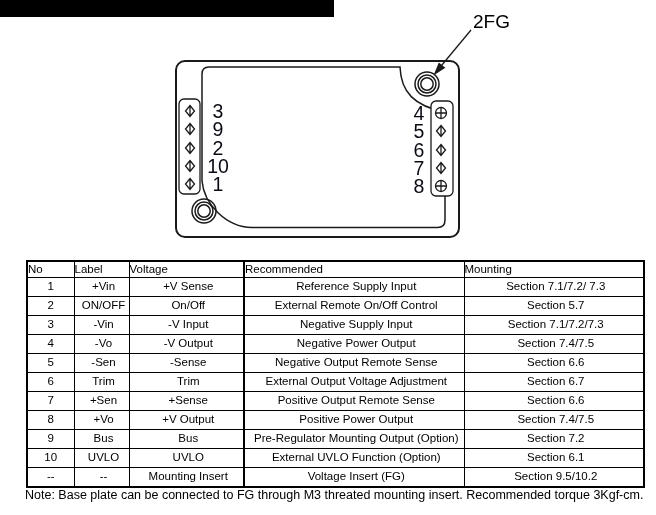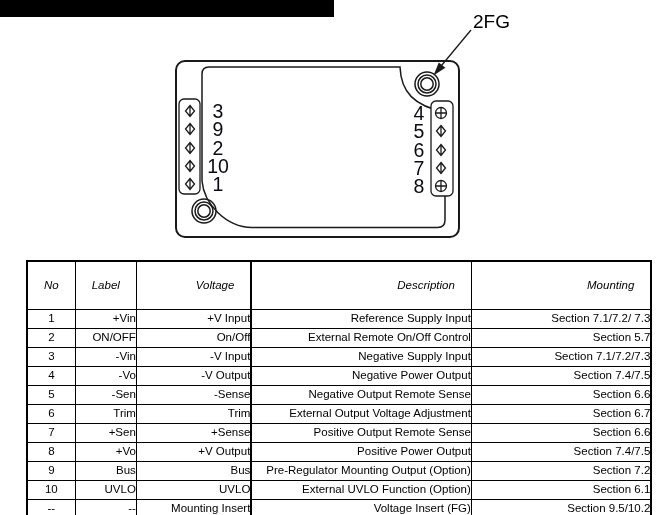--- a/index.html
+++ b/index.html
@@ -5,22 +5,22 @@
   html,body{margin:0;padding:0;background:#fff;}
   .page{position:relative;width:656px;height:515px;background:#fff;overflow:hidden;
         font-family:"Liberation Sans",sans-serif;color:#000;}
   .top-bar{position:absolute;left:0;top:0;width:334px;height:17px;background:#000;}
   .diagram-svg{position:absolute;left:0;top:0;}
 
   .pin-table{position:absolute;left:26px;top:260px;border-collapse:collapse;table-layout:fixed;
              font-size:11.5px;line-height:1;}
   .pin-table th,.pin-table td{border:1px solid #000;overflow:hidden;white-space:nowrap;}
   .pin-table{border:2px solid #000;}
-  .pin-table th{height:15px;font-weight:normal;text-align:right;padding:16px;font-style:italic;}
-  .pin-table td{height:18px;padding:0 0 0 4px;text-align:right;}
+  .pin-table th{height:15px;font-weight:normal;text-align:left;padding:0;}
+  .pin-table td{height:18px;padding:0 0 0 4px;text-align:center;}
   .pin-table td.col-no{text-align:center;padding:0;}
   .pin-table th.col-description,.pin-table td.col-description{border-left:2px solid #000;}
   .pin-table td.col-reference{font-weight:normal;}
   .note{position:absolute;left:25px;top:488px;font-size:12.5px;white-space:nowrap;}
 </style>
 </head>
 <body>
 
 <div class="page">
 
@@ -89,29 +89,29 @@
         <col style="width:55px">
         <col style="width:115px">
       <col style="width:220px">
         <col style="width:180px">
     </colgroup>
     <thead>
       <tr>
         <th class="col-no">No</th>
         <th class="col-label">Label</th>
         <th class="col-function">Voltage</th>
-        <th class="col-description">Description</th>
+        <th class="col-description">Recommended</th>
         <th class="col-reference">Mounting</th>
       </tr>
     </thead>
     <tbody>
         <tr>
           <td class="col-no">1</td>
           <td class="col-label">+Vin</td>
-          <td class="col-function">+V Input</td>
+          <td class="col-function">+V Sense</td>
           <td class="col-description">Reference Supply Input</td>
           <td class="col-reference">Section 7.1/7.2/ 7.3</td>
         </tr>
         <tr>
           <td class="col-no">2</td>
           <td class="col-label">ON/OFF</td>
           <td class="col-function">On/Off</td>
           <td class="col-description">External Remote On/Off Control</td>
           <td class="col-reference">Section 5.7</td>
         </tr>
@@ -174,14 +174,15 @@
         <tr>
           <td class="col-no">--</td>
           <td class="col-label">--</td>
           <td class="col-function">Mounting Insert</td>
           <td class="col-description">Voltage Insert (FG)</td>
           <td class="col-reference">Section 9.5/10.2</td>
         </tr>
       </tbody>
   </table>
 
+  <div class="note">Note: Base plate can be connected to FG through M3 threated mounting insert. Recommended torque 3Kgf-cm.</div>
 
 </div>
 
 </body></html>

